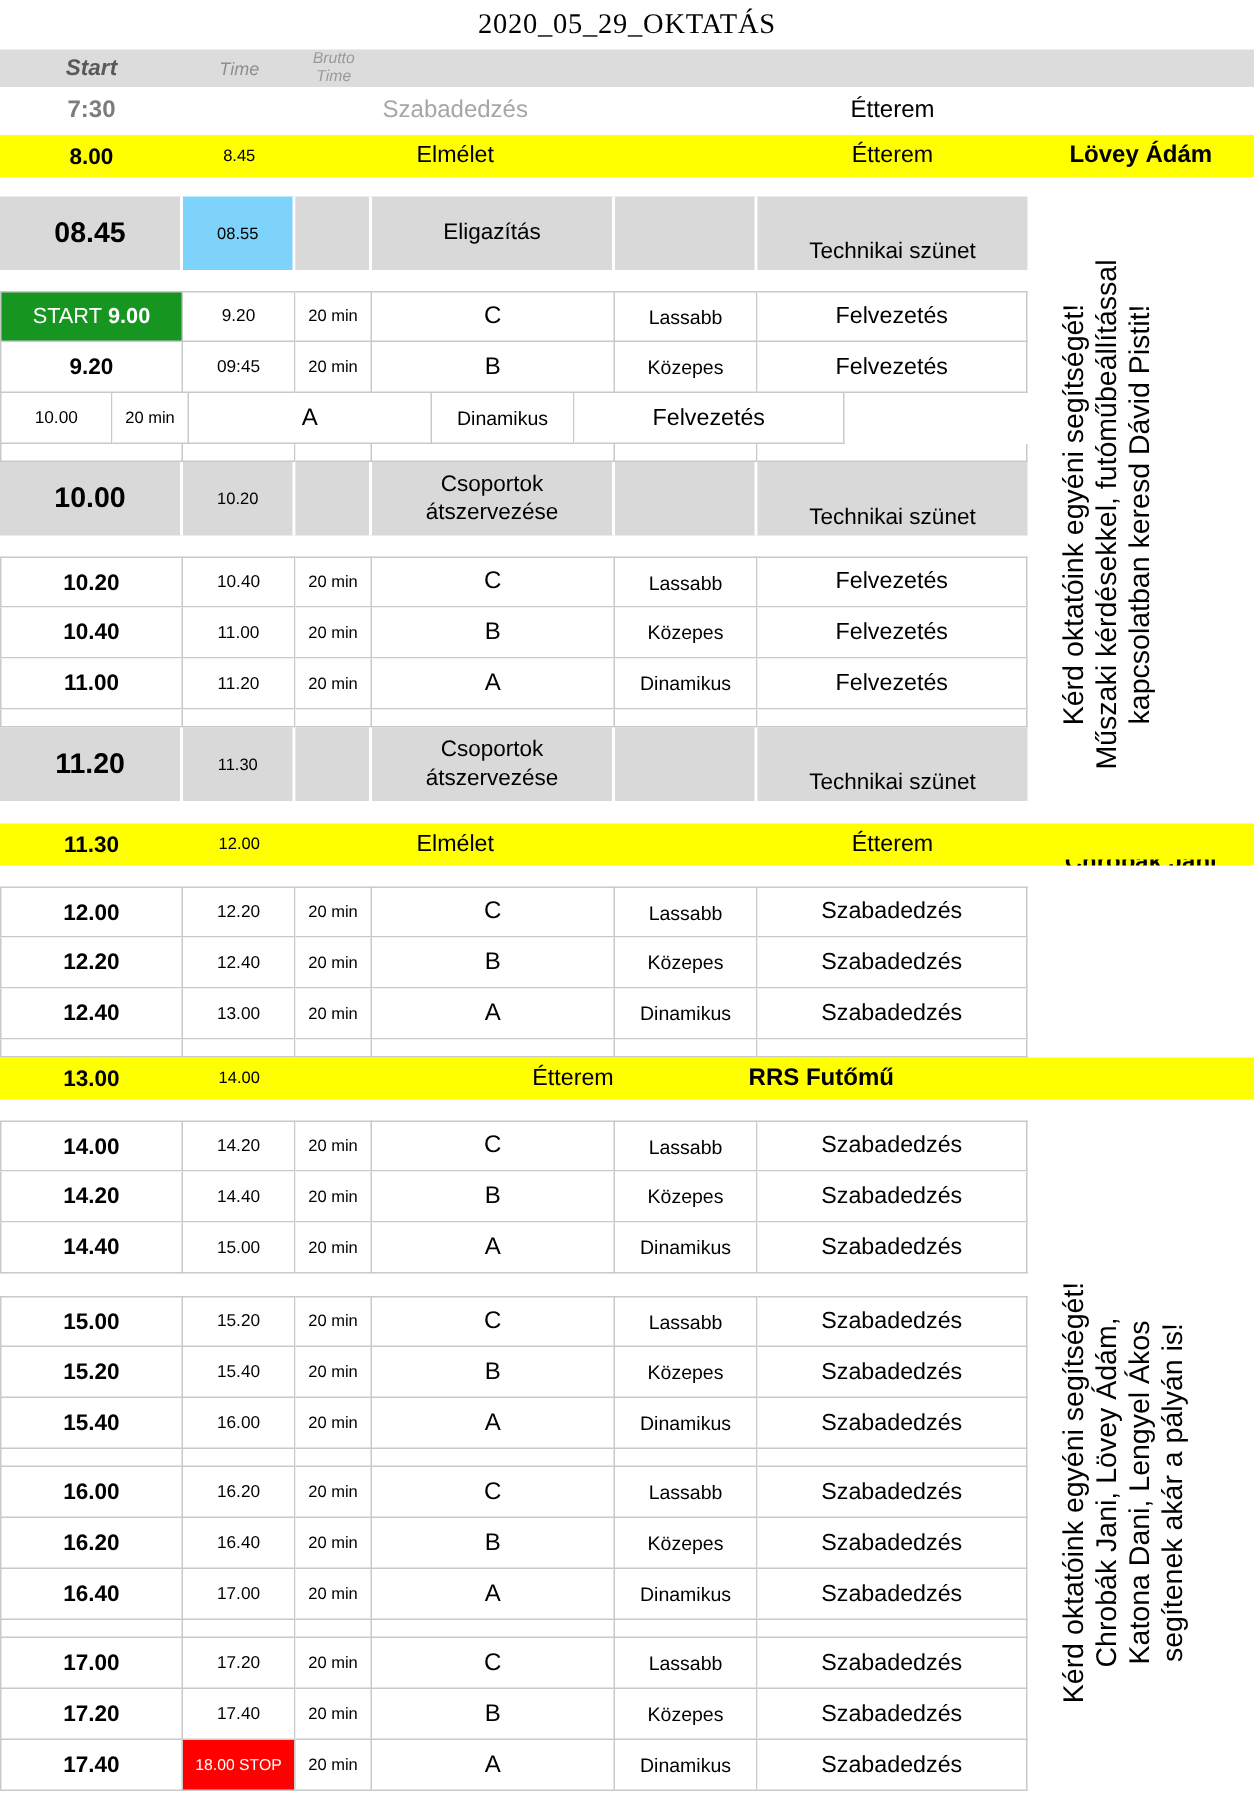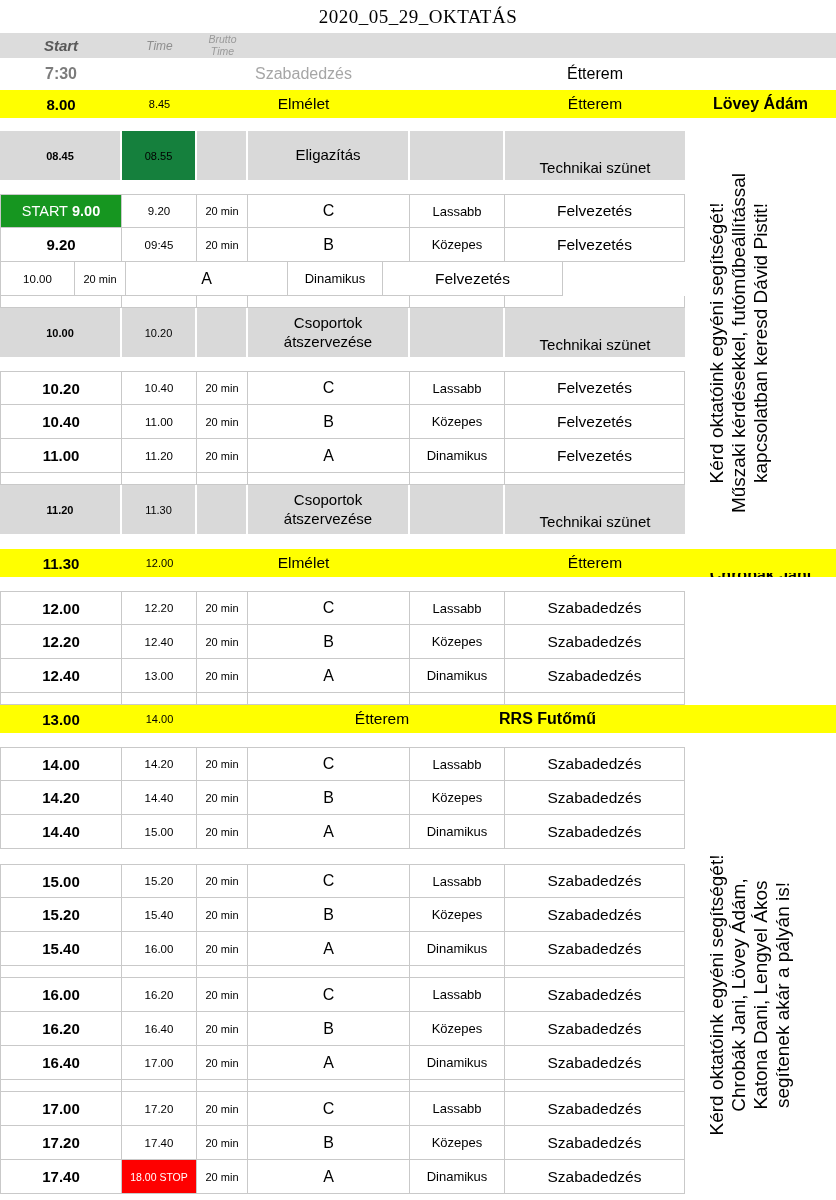--- a/index.html
+++ b/index.html
@@ -39,21 +39,21 @@
   .yc-start{font-weight:bold;font-size:15px}
   .yc-stop{font-size:11px}
   .yc-activity{font-size:15.5px}
   .yc-location{font-size:15.5px}
   .yc-name{font-weight:bold;font-size:16px}
   
   .gray{height:49px;width:685px;margin-top:13px}
   .thin + .gray{margin-top:0}
   .gray .cell{border-right:2px solid #fff}
   .gray .cell:last-child{border-right:none}
-  .gc-start{font-weight:bold;font-size:11px}
+  .gc-start{font-weight:bold;font-size:19px}
   .gc-stop{font-size:11px}
   .gc-activity{font-size:15px;line-height:1.25}
   .gc-activity .wrapbox{display:block;max-width:125px;margin:0 auto}
   .gc-note{align-items:flex-end;padding-bottom:4px;font-size:15px}
   
   .session{height:34px;width:685px;margin-top:14px}
   .session + .session{margin-top:0}
   .session + .session.first{margin-top:15px}
   .thin + .session{margin-top:0}
   .session .cell{border-right:1px solid #c9c9c9;border-bottom:1px solid #c9c9c9;background:#fff}
@@ -104,21 +104,21 @@
     <div class="row yellow" style="background: rgb(255, 255, 0);">
       <div class="cell yc-start" style="width: 122px;">8.00</div>
       <div class="cell yc-stop" style="width: 75px;">8.45</div>
       <div class="cell yc-activity" style="width: 213px;">Elmélet</div>
       <div class="cell yc-spacer" style="width: 95px;"></div>
       <div class="cell yc-location" style="width: 180px;">Étterem</div>
       <div class="cell yc-name" style="width: 151px;">Lövey Ádám</div>
     </div>
     <div class="row gray">
       <div class="cell gc-start" style="width: 122px; background: rgb(217, 217, 217);">08.45</div>
-      <div class="cell gc-stop" style="width: 75px; background: #15803d;">08.55</div>
+      <div class="cell gc-stop" style="width: 75px; background: #7dd3fc;">08.55</div>
       <div class="cell gc-empty" style="width: 51px; background: rgb(217, 217, 217);"></div>
       <div class="cell gc-activity" style="width: 162px; background: rgb(217, 217, 217);">
         <span class="wrapbox">Eligazítás</span>
       </div>
       <div class="cell gc-empty2" style="width: 95px; background: rgb(217, 217, 217);"></div>
       <div class="cell gc-note" style="width: 180px; background: rgb(217, 217, 217);">Technikai szünet</div>
     </div>
     <div class="row session first">
       <div class="cell sc-start cell-green" style="width: 122px; background: rgb(22, 150, 32);">
         <span>START</span>

